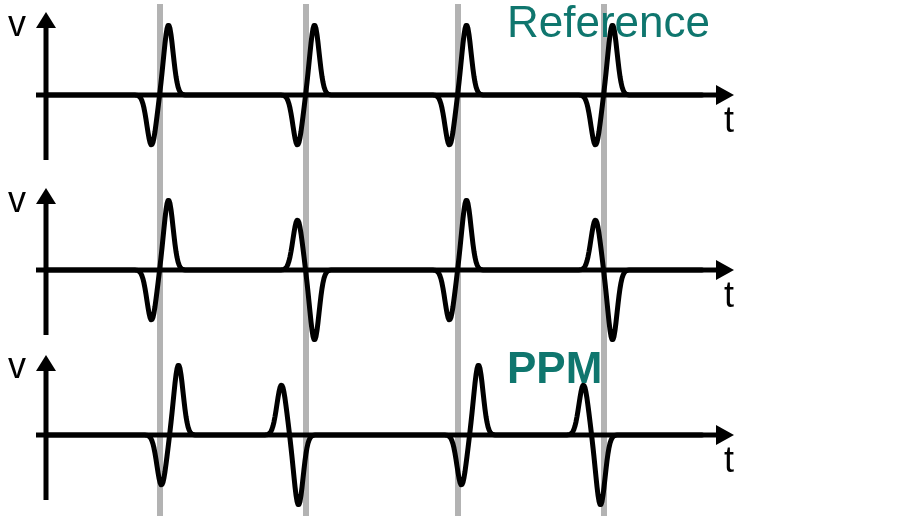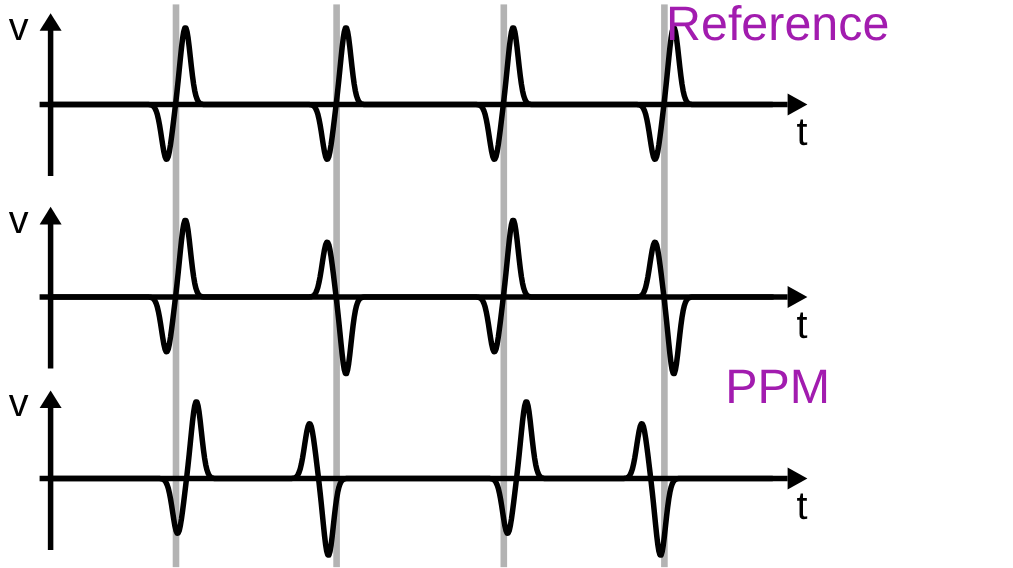--- a/index.html
+++ b/index.html
@@ -17,24 +17,24 @@
   }
   .stage svg {
     position: absolute;
     left: 0;
     top: 0;
   }
   .row-label {
     position: absolute;
     right: 14px;
     width: 400px;
-    text-align: center;
+    text-align: left;
     font-size: 44px;
     line-height: 44px;
-    color: #a21caf;
+    color: #0f766e;
     white-space: nowrap;
   }
   .axis-label {
     position: absolute;
     font-size: 36px;
     line-height: 36px;
     color: #000000;
   }
 </style>
 </head>
@@ -58,21 +58,21 @@
       <polygon points="36,204 56,204 46,188" fill="#000000"></polygon>
       <path d="M 46 270 L 47 270 L 48 270 L 49 270 L 50 270 L 51 270 L 52 270 L 53 270 L 54 270 L 55 270 L 56 270 L 57 270 L 58 270 L 59 270 L 60 270 L 61 270 L 62 270 L 63 270 L 64 270 L 65 270 L 66 270 L 67 270 L 68 270 L 69 270 L 70 270 L 71 270 L 72 270 L 73 270 L 74 270 L 75 270 L 76 270 L 77 270 L 78 270 L 79 270 L 80 270 L 81 270 L 82 270 L 83 270 L 84 270 L 85 270 L 86 270 L 87 270 L 88 270 L 89 270 L 90 270 L 91 270 L 92 270 L 93 270 L 94 270 L 95 270 L 96 270 L 97 270 L 98 270 L 99 270 L 100 270 L 101 270 L 102 270 L 103 270 L 104 270 L 105 270 L 106 270 L 107 270 L 108 270 L 109 270 L 110 270 L 111 270 L 112 270 L 113 270 L 114 270 L 115 270 L 116 270 L 117 270 L 118 270 L 119 270 L 120 270 L 121 270 L 122 270 L 123 270 L 124 270 L 125 270 L 126 270 L 127 270 L 128 270 L 129 270 L 130 270 L 131 270 L 132 270 L 133 270 L 134 270 L 135 270.1 L 136 270.2 L 137 270.3 L 138 270.7 L 139 271.2 L 140 272.2 L 141 273.7 L 142 275.9 L 143 279 L 144 283.2 L 145 288.4 L 146 294.4 L 147 301 L 148 307.4 L 149 313.1 L 150 317.4 L 151 319.7 L 152 319.6 L 153 317.2 L 154 312.6 L 155 306.5 L 156 299.2 L 157 291.4 L 158 283.2 L 159 274.9 L 160 266.4 L 161 257.4 L 162 247.9 L 163 238 L 164 227.9 L 165 218.3 L 166 210 L 167 203.8 L 168 200.5 L 169 200.4 L 170 203.6 L 171 209.6 L 172 217.6 L 173 226.7 L 174 235.8 L 175 244.2 L 176 251.5 L 177 257.3 L 178 261.7 L 179 264.8 L 180 266.9 L 181 268.3 L 182 269.1 L 183 269.5 L 184 269.8 L 185 269.9 L 186 270 L 187 270 L 188 270 L 189 270 L 190 270 L 191 270 L 192 270 L 193 270 L 194 270 L 195 270 L 196 270 L 197 270 L 198 270 L 199 270 L 200 270 L 201 270 L 202 270 L 203 270 L 204 270 L 205 270 L 206 270 L 207 270 L 208 270 L 209 270 L 210 270 L 211 270 L 212 270 L 213 270 L 214 270 L 215 270 L 216 270 L 217 270 L 218 270 L 219 270 L 220 270 L 221 270 L 222 270 L 223 270 L 224 270 L 225 270 L 226 270 L 227 270 L 228 270 L 229 270 L 230 270 L 231 270 L 232 270 L 233 270 L 234 270 L 235 270 L 236 270 L 237 270 L 238 270 L 239 270 L 240 270 L 241 270 L 242 270 L 243 270 L 244 270 L 245 270 L 246 270 L 247 270 L 248 270 L 249 270 L 250 270 L 251 270 L 252 270 L 253 270 L 254 270 L 255 270 L 256 270 L 257 270 L 258 270 L 259 270 L 260 270 L 261 270 L 262 270 L 263 270 L 264 270 L 265 270 L 266 270 L 267 270 L 268 270 L 269 270 L 270 270 L 271 270 L 272 270 L 273 270 L 274 270 L 275 270 L 276 270 L 277 270 L 278 270 L 279 270 L 280 270 L 281 269.9 L 282 269.8 L 283 269.7 L 284 269.3 L 285 268.8 L 286 267.8 L 287 266.3 L 288 264.1 L 289 261 L 290 256.8 L 291 251.6 L 292 245.6 L 293 239 L 294 232.6 L 295 226.9 L 296 222.6 L 297 220.3 L 298 220.4 L 299 222.8 L 300 227.4 L 301 233.5 L 302 240.8 L 303 248.6 L 304 256.8 L 305 265.1 L 306 273.6 L 307 282.6 L 308 292.1 L 309 302 L 310 312.1 L 311 321.7 L 312 330 L 313 336.2 L 314 339.5 L 315 339.6 L 316 336.4 L 317 330.4 L 318 322.4 L 319 313.3 L 320 304.2 L 321 295.8 L 322 288.5 L 323 282.7 L 324 278.3 L 325 275.2 L 326 273.1 L 327 271.7 L 328 270.9 L 329 270.5 L 330 270.2 L 331 270.1 L 332 270 L 333 270 L 334 270 L 335 270 L 336 270 L 337 270 L 338 270 L 339 270 L 340 270 L 341 270 L 342 270 L 343 270 L 344 270 L 345 270 L 346 270 L 347 270 L 348 270 L 349 270 L 350 270 L 351 270 L 352 270 L 353 270 L 354 270 L 355 270 L 356 270 L 357 270 L 358 270 L 359 270 L 360 270 L 361 270 L 362 270 L 363 270 L 364 270 L 365 270 L 366 270 L 367 270 L 368 270 L 369 270 L 370 270 L 371 270 L 372 270 L 373 270 L 374 270 L 375 270 L 376 270 L 377 270 L 378 270 L 379 270 L 380 270 L 381 270 L 382 270 L 383 270 L 384 270 L 385 270 L 386 270 L 387 270 L 388 270 L 389 270 L 390 270 L 391 270 L 392 270 L 393 270 L 394 270 L 395 270 L 396 270 L 397 270 L 398 270 L 399 270 L 400 270 L 401 270 L 402 270 L 403 270 L 404 270 L 405 270 L 406 270 L 407 270 L 408 270 L 409 270 L 410 270 L 411 270 L 412 270 L 413 270 L 414 270 L 415 270 L 416 270 L 417 270 L 418 270 L 419 270 L 420 270 L 421 270 L 422 270 L 423 270 L 424 270 L 425 270 L 426 270 L 427 270 L 428 270 L 429 270 L 430 270 L 431 270 L 432 270 L 433 270.1 L 434 270.2 L 435 270.3 L 436 270.7 L 437 271.2 L 438 272.2 L 439 273.7 L 440 275.9 L 441 279 L 442 283.2 L 443 288.4 L 444 294.4 L 445 301 L 446 307.4 L 447 313.1 L 448 317.4 L 449 319.7 L 450 319.6 L 451 317.2 L 452 312.6 L 453 306.5 L 454 299.2 L 455 291.4 L 456 283.2 L 457 274.9 L 458 266.4 L 459 257.4 L 460 247.9 L 461 238 L 462 227.9 L 463 218.3 L 464 210 L 465 203.8 L 466 200.5 L 467 200.4 L 468 203.6 L 469 209.6 L 470 217.6 L 471 226.7 L 472 235.8 L 473 244.2 L 474 251.5 L 475 257.3 L 476 261.7 L 477 264.8 L 478 266.9 L 479 268.3 L 480 269.1 L 481 269.5 L 482 269.8 L 483 269.9 L 484 270 L 485 270 L 486 270 L 487 270 L 488 270 L 489 270 L 490 270 L 491 270 L 492 270 L 493 270 L 494 270 L 495 270 L 496 270 L 497 270 L 498 270 L 499 270 L 500 270 L 501 270 L 502 270 L 503 270 L 504 270 L 505 270 L 506 270 L 507 270 L 508 270 L 509 270 L 510 270 L 511 270 L 512 270 L 513 270 L 514 270 L 515 270 L 516 270 L 517 270 L 518 270 L 519 270 L 520 270 L 521 270 L 522 270 L 523 270 L 524 270 L 525 270 L 526 270 L 527 270 L 528 270 L 529 270 L 530 270 L 531 270 L 532 270 L 533 270 L 534 270 L 535 270 L 536 270 L 537 270 L 538 270 L 539 270 L 540 270 L 541 270 L 542 270 L 543 270 L 544 270 L 545 270 L 546 270 L 547 270 L 548 270 L 549 270 L 550 270 L 551 270 L 552 270 L 553 270 L 554 270 L 555 270 L 556 270 L 557 270 L 558 270 L 559 270 L 560 270 L 561 270 L 562 270 L 563 270 L 564 270 L 565 270 L 566 270 L 567 270 L 568 270 L 569 270 L 570 270 L 571 270 L 572 270 L 573 270 L 574 270 L 575 270 L 576 270 L 577 270 L 578 270 L 579 269.9 L 580 269.8 L 581 269.7 L 582 269.3 L 583 268.8 L 584 267.8 L 585 266.3 L 586 264.1 L 587 261 L 588 256.8 L 589 251.6 L 590 245.6 L 591 239 L 592 232.6 L 593 226.9 L 594 222.6 L 595 220.3 L 596 220.4 L 597 222.8 L 598 227.4 L 599 233.5 L 600 240.8 L 601 248.6 L 602 256.8 L 603 265.1 L 604 273.6 L 605 282.6 L 606 292.1 L 607 302 L 608 312.1 L 609 321.7 L 610 330 L 611 336.2 L 612 339.5 L 613 339.6 L 614 336.4 L 615 330.4 L 616 322.4 L 617 313.3 L 618 304.2 L 619 295.8 L 620 288.5 L 621 282.7 L 622 278.3 L 623 275.2 L 624 273.1 L 625 271.7 L 626 270.9 L 627 270.5 L 628 270.2 L 629 270.1 L 630 270 L 631 270 L 632 270 L 633 270 L 634 270 L 635 270 L 636 270 L 637 270 L 638 270 L 639 270 L 640 270 L 641 270 L 642 270 L 643 270 L 644 270 L 645 270 L 646 270 L 647 270 L 648 270 L 649 270 L 650 270 L 651 270 L 652 270 L 653 270 L 654 270 L 655 270 L 656 270 L 657 270 L 658 270 L 659 270 L 660 270 L 661 270 L 662 270 L 663 270 L 664 270 L 665 270 L 666 270 L 667 270 L 668 270 L 669 270 L 670 270 L 671 270 L 672 270 L 673 270 L 674 270 L 675 270 L 676 270 L 677 270 L 678 270 L 679 270 L 680 270 L 681 270 L 682 270 L 683 270 L 684 270 L 685 270 L 686 270 L 687 270 L 688 270 L 689 270 L 690 270 L 691 270 L 692 270 L 693 270 L 694 270 L 695 270 L 696 270 L 697 270 L 698 270 L 699 270 L 700 270 L 701 270 L 702 270" fill="none" stroke="#000000" stroke-width="5" stroke-linejoin="round" stroke-linecap="round"></path>
       <line x1="36" y1="435" x2="716" y2="435" stroke="#000000" stroke-width="5"></line>
       <polygon points="716,425 716,445 734,435" fill="#000000"></polygon>
       <line x1="46" y1="369" x2="46" y2="500" stroke="#000000" stroke-width="5"></line>
       <polygon points="36,371 56,371 46,355" fill="#000000"></polygon>
       <path d="M 46 435 L 47 435 L 48 435 L 49 435 L 50 435 L 51 435 L 52 435 L 53 435 L 54 435 L 55 435 L 56 435 L 57 435 L 58 435 L 59 435 L 60 435 L 61 435 L 62 435 L 63 435 L 64 435 L 65 435 L 66 435 L 67 435 L 68 435 L 69 435 L 70 435 L 71 435 L 72 435 L 73 435 L 74 435 L 75 435 L 76 435 L 77 435 L 78 435 L 79 435 L 80 435 L 81 435 L 82 435 L 83 435 L 84 435 L 85 435 L 86 435 L 87 435 L 88 435 L 89 435 L 90 435 L 91 435 L 92 435 L 93 435 L 94 435 L 95 435 L 96 435 L 97 435 L 98 435 L 99 435 L 100 435 L 101 435 L 102 435 L 103 435 L 104 435 L 105 435 L 106 435 L 107 435 L 108 435 L 109 435 L 110 435 L 111 435 L 112 435 L 113 435 L 114 435 L 115 435 L 116 435 L 117 435 L 118 435 L 119 435 L 120 435 L 121 435 L 122 435 L 123 435 L 124 435 L 125 435 L 126 435 L 127 435 L 128 435 L 129 435 L 130 435 L 131 435 L 132 435 L 133 435 L 134 435 L 135 435 L 136 435 L 137 435 L 138 435 L 139 435 L 140 435 L 141 435 L 142 435 L 143 435 L 144 435 L 145 435.1 L 146 435.2 L 147 435.3 L 148 435.7 L 149 436.2 L 150 437.2 L 151 438.7 L 152 440.9 L 153 444 L 154 448.2 L 155 453.4 L 156 459.4 L 157 466 L 158 472.4 L 159 478.1 L 160 482.4 L 161 484.7 L 162 484.6 L 163 482.2 L 164 477.6 L 165 471.5 L 166 464.2 L 167 456.4 L 168 448.2 L 169 439.9 L 170 431.4 L 171 422.4 L 172 412.9 L 173 403 L 174 392.9 L 175 383.3 L 176 375 L 177 368.8 L 178 365.5 L 179 365.4 L 180 368.6 L 181 374.6 L 182 382.6 L 183 391.7 L 184 400.8 L 185 409.2 L 186 416.5 L 187 422.3 L 188 426.7 L 189 429.8 L 190 431.9 L 191 433.3 L 192 434.1 L 193 434.5 L 194 434.8 L 195 434.9 L 196 435 L 197 435 L 198 435 L 199 435 L 200 435 L 201 435 L 202 435 L 203 435 L 204 435 L 205 435 L 206 435 L 207 435 L 208 435 L 209 435 L 210 435 L 211 435 L 212 435 L 213 435 L 214 435 L 215 435 L 216 435 L 217 435 L 218 435 L 219 435 L 220 435 L 221 435 L 222 435 L 223 435 L 224 435 L 225 435 L 226 435 L 227 435 L 228 435 L 229 435 L 230 435 L 231 435 L 232 435 L 233 435 L 234 435 L 235 435 L 236 435 L 237 435 L 238 435 L 239 435 L 240 435 L 241 435 L 242 435 L 243 435 L 244 435 L 245 435 L 246 435 L 247 435 L 248 435 L 249 435 L 250 435 L 251 435 L 252 435 L 253 435 L 254 435 L 255 435 L 256 435 L 257 435 L 258 435 L 259 435 L 260 435 L 261 435 L 262 435 L 263 435 L 264 435 L 265 434.9 L 266 434.8 L 267 434.7 L 268 434.3 L 269 433.8 L 270 432.8 L 271 431.3 L 272 429.1 L 273 426 L 274 421.8 L 275 416.6 L 276 410.6 L 277 404 L 278 397.6 L 279 391.9 L 280 387.6 L 281 385.3 L 282 385.4 L 283 387.8 L 284 392.4 L 285 398.5 L 286 405.8 L 287 413.6 L 288 421.8 L 289 430.1 L 290 438.6 L 291 447.6 L 292 457.1 L 293 467 L 294 477.1 L 295 486.7 L 296 495 L 297 501.2 L 298 504.5 L 299 504.6 L 300 501.4 L 301 495.4 L 302 487.4 L 303 478.3 L 304 469.2 L 305 460.8 L 306 453.5 L 307 447.7 L 308 443.3 L 309 440.2 L 310 438.1 L 311 436.7 L 312 435.9 L 313 435.5 L 314 435.2 L 315 435.1 L 316 435 L 317 435 L 318 435 L 319 435 L 320 435 L 321 435 L 322 435 L 323 435 L 324 435 L 325 435 L 326 435 L 327 435 L 328 435 L 329 435 L 330 435 L 331 435 L 332 435 L 333 435 L 334 435 L 335 435 L 336 435 L 337 435 L 338 435 L 339 435 L 340 435 L 341 435 L 342 435 L 343 435 L 344 435 L 345 435 L 346 435 L 347 435 L 348 435 L 349 435 L 350 435 L 351 435 L 352 435 L 353 435 L 354 435 L 355 435 L 356 435 L 357 435 L 358 435 L 359 435 L 360 435 L 361 435 L 362 435 L 363 435 L 364 435 L 365 435 L 366 435 L 367 435 L 368 435 L 369 435 L 370 435 L 371 435 L 372 435 L 373 435 L 374 435 L 375 435 L 376 435 L 377 435 L 378 435 L 379 435 L 380 435 L 381 435 L 382 435 L 383 435 L 384 435 L 385 435 L 386 435 L 387 435 L 388 435 L 389 435 L 390 435 L 391 435 L 392 435 L 393 435 L 394 435 L 395 435 L 396 435 L 397 435 L 398 435 L 399 435 L 400 435 L 401 435 L 402 435 L 403 435 L 404 435 L 405 435 L 406 435 L 407 435 L 408 435 L 409 435 L 410 435 L 411 435 L 412 435 L 413 435 L 414 435 L 415 435 L 416 435 L 417 435 L 418 435 L 419 435 L 420 435 L 421 435 L 422 435 L 423 435 L 424 435 L 425 435 L 426 435 L 427 435 L 428 435 L 429 435 L 430 435 L 431 435 L 432 435 L 433 435 L 434 435 L 435 435 L 436 435 L 437 435 L 438 435 L 439 435 L 440 435 L 441 435 L 442 435 L 443 435 L 444 435 L 445 435.1 L 446 435.2 L 447 435.3 L 448 435.7 L 449 436.2 L 450 437.2 L 451 438.7 L 452 440.9 L 453 444 L 454 448.2 L 455 453.4 L 456 459.4 L 457 466 L 458 472.4 L 459 478.1 L 460 482.4 L 461 484.7 L 462 484.6 L 463 482.2 L 464 477.6 L 465 471.5 L 466 464.2 L 467 456.4 L 468 448.2 L 469 439.9 L 470 431.4 L 471 422.4 L 472 412.9 L 473 403 L 474 392.9 L 475 383.3 L 476 375 L 477 368.8 L 478 365.5 L 479 365.4 L 480 368.6 L 481 374.6 L 482 382.6 L 483 391.7 L 484 400.8 L 485 409.2 L 486 416.5 L 487 422.3 L 488 426.7 L 489 429.8 L 490 431.9 L 491 433.3 L 492 434.1 L 493 434.5 L 494 434.8 L 495 434.9 L 496 435 L 497 435 L 498 435 L 499 435 L 500 435 L 501 435 L 502 435 L 503 435 L 504 435 L 505 435 L 506 435 L 507 435 L 508 435 L 509 435 L 510 435 L 511 435 L 512 435 L 513 435 L 514 435 L 515 435 L 516 435 L 517 435 L 518 435 L 519 435 L 520 435 L 521 435 L 522 435 L 523 435 L 524 435 L 525 435 L 526 435 L 527 435 L 528 435 L 529 435 L 530 435 L 531 435 L 532 435 L 533 435 L 534 435 L 535 435 L 536 435 L 537 435 L 538 435 L 539 435 L 540 435 L 541 435 L 542 435 L 543 435 L 544 435 L 545 435 L 546 435 L 547 435 L 548 435 L 549 435 L 550 435 L 551 435 L 552 435 L 553 435 L 554 435 L 555 435 L 556 435 L 557 435 L 558 435 L 559 435 L 560 435 L 561 435 L 562 435 L 563 435 L 564 435 L 565 435 L 566 435 L 567 434.9 L 568 434.8 L 569 434.7 L 570 434.3 L 571 433.8 L 572 432.8 L 573 431.3 L 574 429.1 L 575 426 L 576 421.8 L 577 416.6 L 578 410.6 L 579 404 L 580 397.6 L 581 391.9 L 582 387.6 L 583 385.3 L 584 385.4 L 585 387.8 L 586 392.4 L 587 398.5 L 588 405.8 L 589 413.6 L 590 421.8 L 591 430.1 L 592 438.6 L 593 447.6 L 594 457.1 L 595 467 L 596 477.1 L 597 486.7 L 598 495 L 599 501.2 L 600 504.5 L 601 504.6 L 602 501.4 L 603 495.4 L 604 487.4 L 605 478.3 L 606 469.2 L 607 460.8 L 608 453.5 L 609 447.7 L 610 443.3 L 611 440.2 L 612 438.1 L 613 436.7 L 614 435.9 L 615 435.5 L 616 435.2 L 617 435.1 L 618 435 L 619 435 L 620 435 L 621 435 L 622 435 L 623 435 L 624 435 L 625 435 L 626 435 L 627 435 L 628 435 L 629 435 L 630 435 L 631 435 L 632 435 L 633 435 L 634 435 L 635 435 L 636 435 L 637 435 L 638 435 L 639 435 L 640 435 L 641 435 L 642 435 L 643 435 L 644 435 L 645 435 L 646 435 L 647 435 L 648 435 L 649 435 L 650 435 L 651 435 L 652 435 L 653 435 L 654 435 L 655 435 L 656 435 L 657 435 L 658 435 L 659 435 L 660 435 L 661 435 L 662 435 L 663 435 L 664 435 L 665 435 L 666 435 L 667 435 L 668 435 L 669 435 L 670 435 L 671 435 L 672 435 L 673 435 L 674 435 L 675 435 L 676 435 L 677 435 L 678 435 L 679 435 L 680 435 L 681 435 L 682 435 L 683 435 L 684 435 L 685 435 L 686 435 L 687 435 L 688 435 L 689 435 L 690 435 L 691 435 L 692 435 L 693 435 L 694 435 L 695 435 L 696 435 L 697 435 L 698 435 L 699 435 L 700 435 L 701 435 L 702 435" fill="none" stroke="#000000" stroke-width="5" stroke-linejoin="round" stroke-linecap="round"></path>
     </svg>
 
   <div class="row-label" style="top: 0px;">Reference</div>
-  <div class="row-label" style="top: 330px;">PPM</div>
+  <div class="row-label" style="top: 346px; font-weight: bold;">PPM</div>
 
   <div class="axis-label" style="left: 8px; top: 6px;">v</div>
   <div class="axis-label" style="left: 8px; top: 182px;">v</div>
   <div class="axis-label" style="left: 8px; top: 348px;">v</div>
 
   <div class="axis-label" style="left: 724px; top: 102px;">t</div>
   <div class="axis-label" style="left: 724px; top: 277px;">t</div>
   <div class="axis-label" style="left: 724px; top: 442px;">t</div>
 
 </div>

